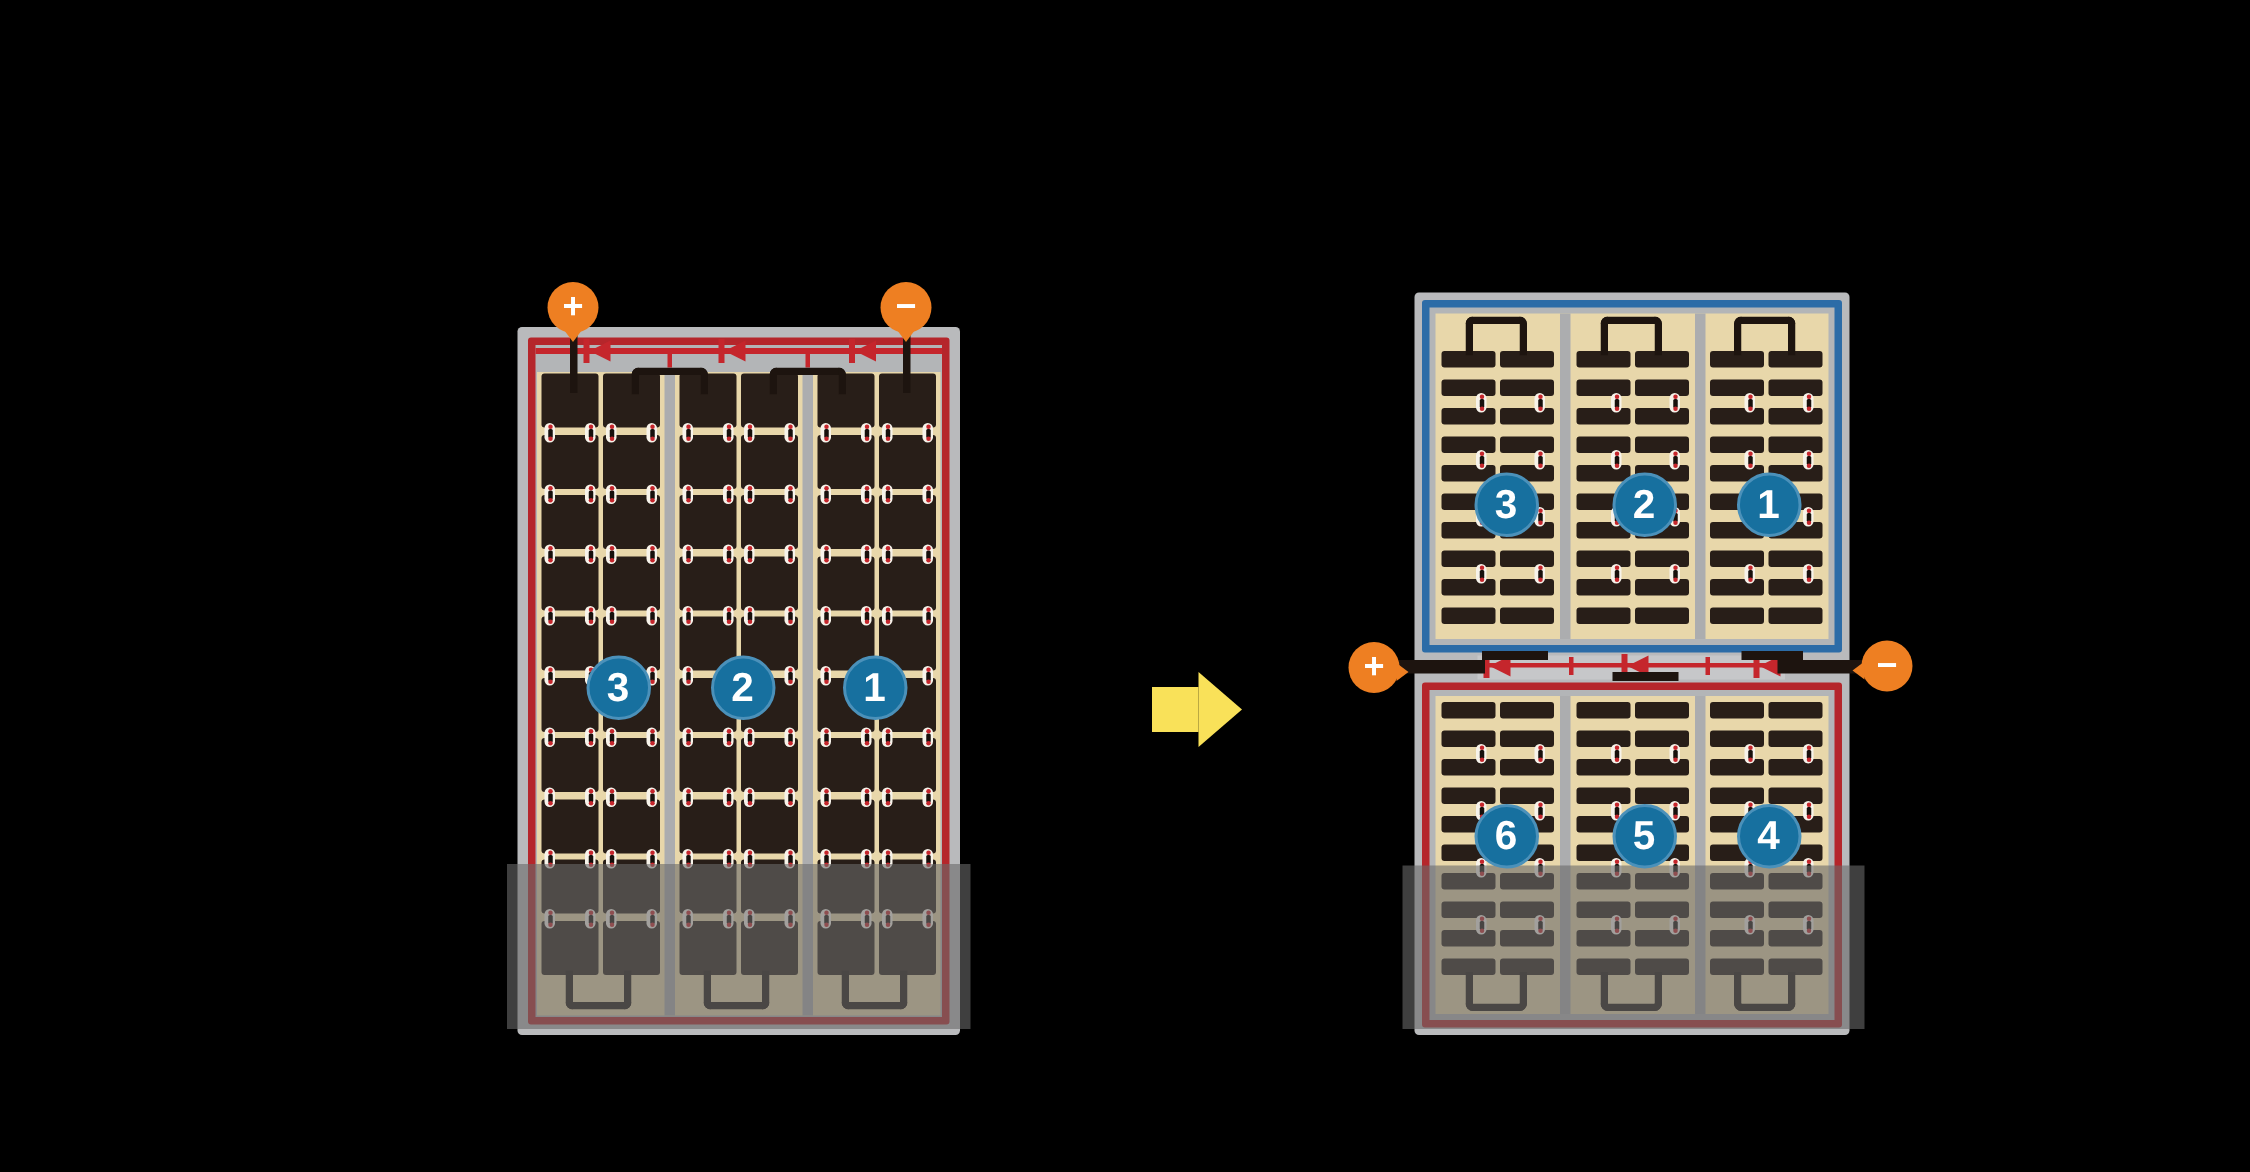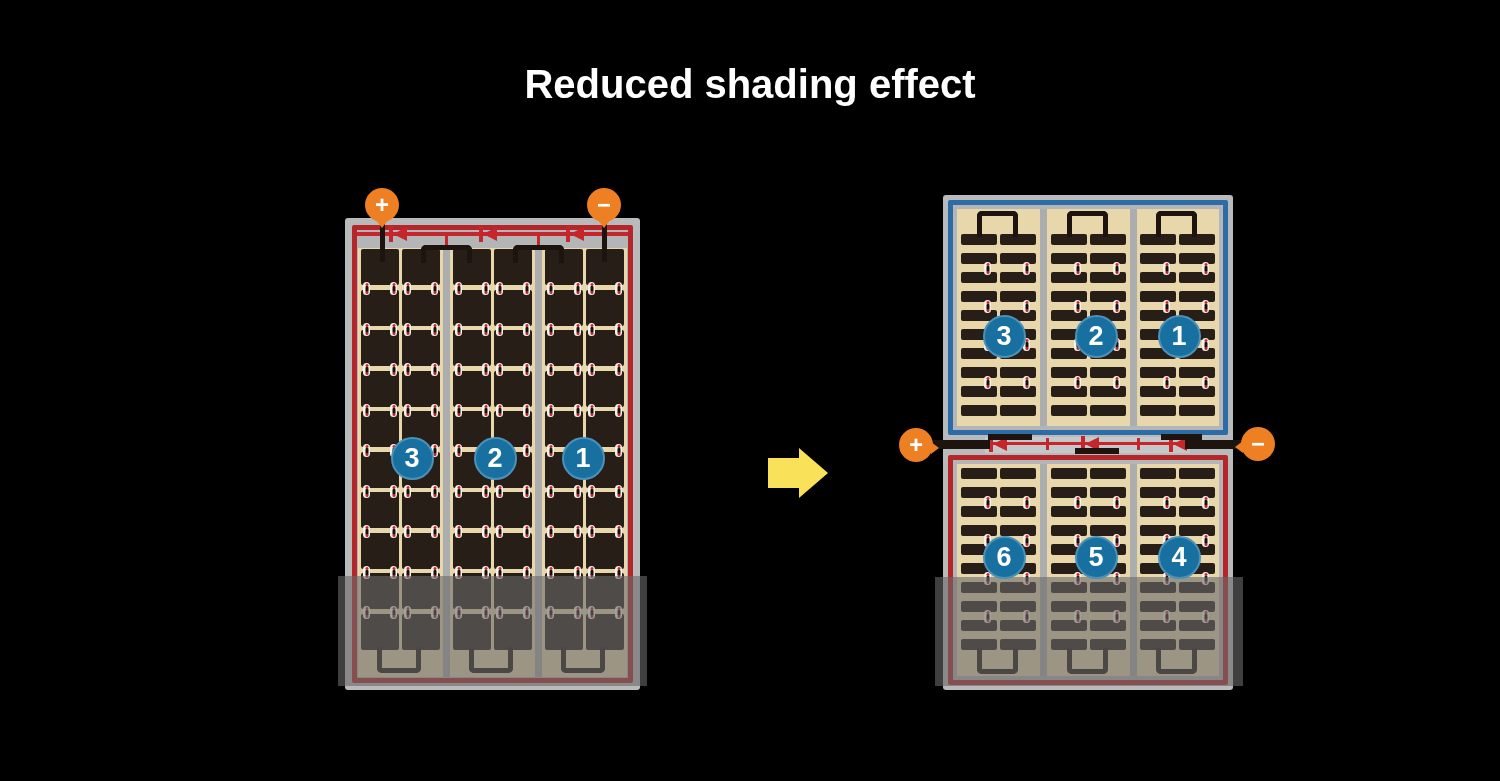--- a/index.html
+++ b/index.html
@@ -67,21 +67,20 @@
   .arrow-shaft { position:absolute; left:0; top:13px; width:31px; height:30px;
     background:var(--yellow); }
   .arrow-head { position:absolute; left:31px; top:3px; width:0; height:0;
     border-top:25px solid transparent; border-bottom:25px solid transparent;
     border-left:29px solid var(--yellow); }
 </style>
 </head>
 <body>
 
 <div id="canvas" style="--bg: #000000; --title: #ffffff; --frame: #b9babc; --frameInner: #b3b5b7; --cellbg: #e8d7aa; --cell: #281e18; --sep: #acadaf; --red: #b5262b; --redline: #c5262c; --blue: #2c6ca7; --badge: #17709f; --badgeRim: #4b91ba; --orange: #ee7f22; --wire: #1d140f; --pill: #f7f3ea; --yellow: #f9e159; --overlay: rgba(105,105,105,0.6);">
-  <h1 class="title">Reduced shading effect</h1>
   <div id="left-diagram" class="diagram">
       <div class="abs frame" style="left: 0px; top: 28px; width: 295px; height: 472px;"></div>
       <div class="abs inner" style="left: 7px; top: 35px; width: 281px; height: 458px; border: 5px solid var(--red); border-radius: 2px;"></div>
       <div class="abs tan" style="left: 13px; top: 58px; width: 269px; height: 429px;">
         <div class="abs sep" style="left: 85px; top: 0px; width: 7px; height: 429px;"></div>
         <div class="abs sep" style="left: 177px; top: 0px; width: 7px; height: 429px;"></div>
         <div class="abs cell" style="left: 3px; top: 1px; width: 38px; height: 36px;"></div>
         <div class="abs cell" style="left: 3px; top: 42px; width: 38px; height: 36px;"></div>
         <div class="abs cell" style="left: 3px; top: 82px; width: 38px; height: 36px;"></div>
         <div class="abs cell" style="left: 3px; top: 123px; width: 38px; height: 36px;"></div>

